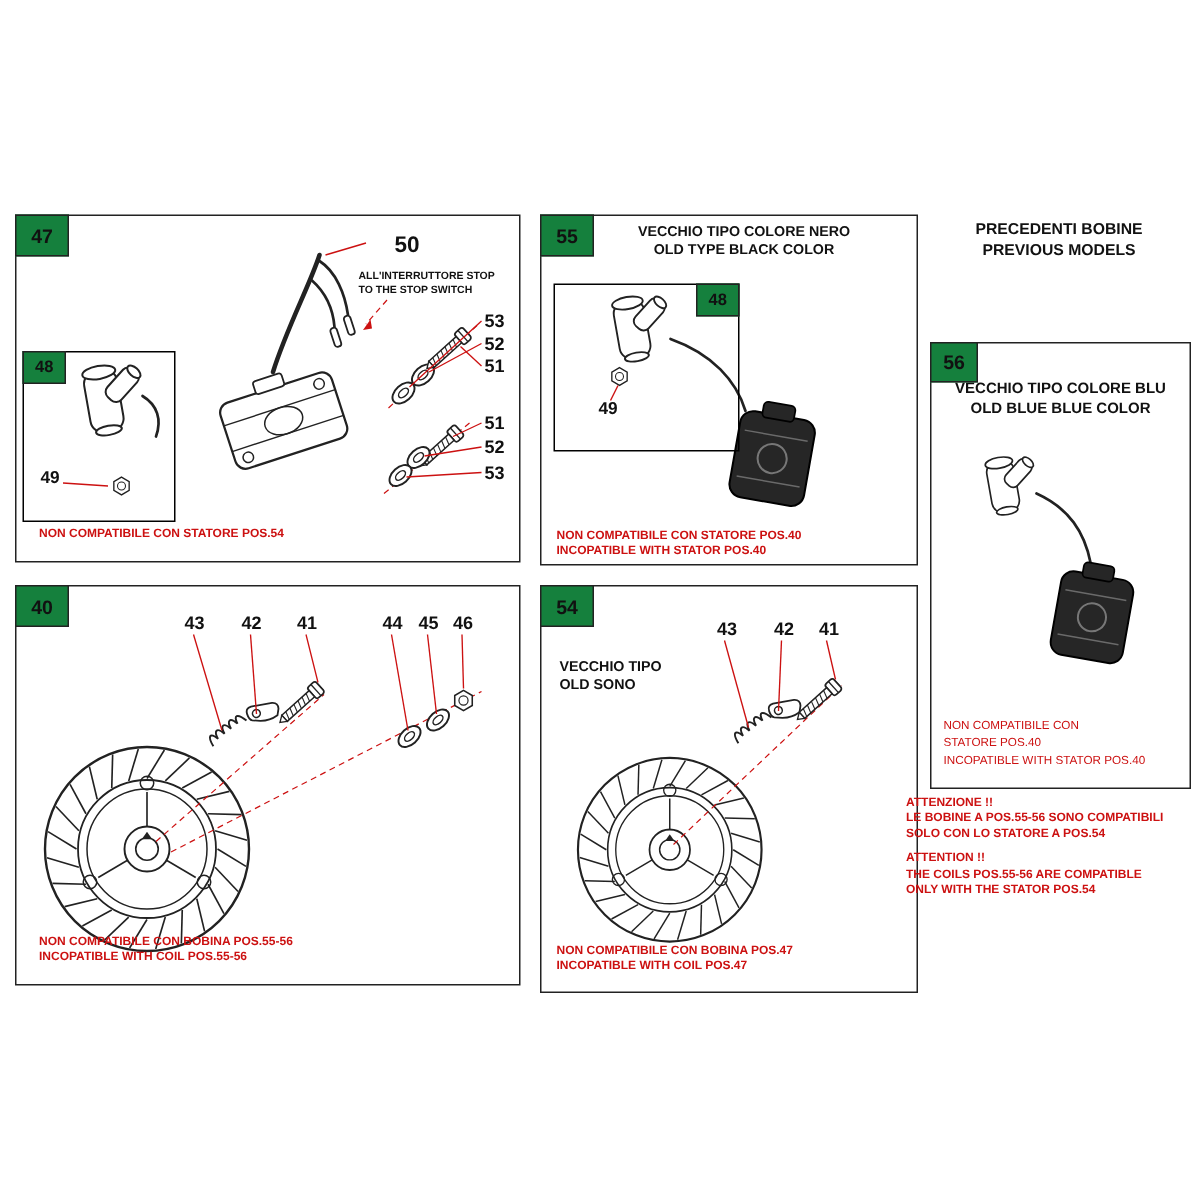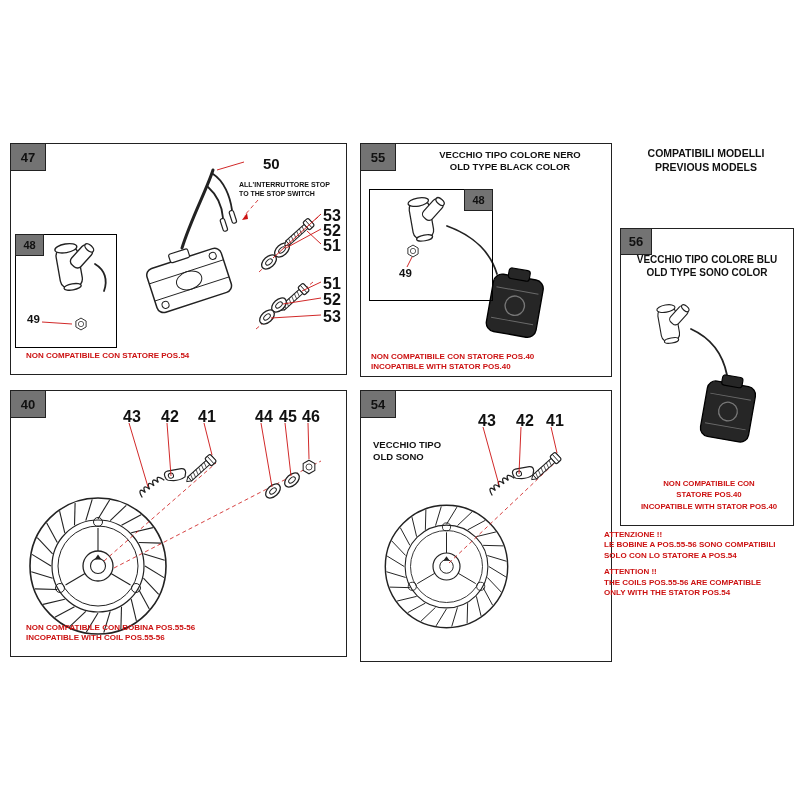--- a/index.html
+++ b/index.html
@@ -1,26 +1,26 @@
 <!DOCTYPE html>
 <html><head>
 <meta charset="utf-8">
 <style>
   html,body{margin:0;padding:0;background:#fff;}
   .page{position:relative;width:800px;height:800px;background:#ffffff;overflow:hidden;
         font-family:"Liberation Sans","DejaVu Sans",sans-serif;color:#111;}
   .pbox{position:absolute;border:1px solid #222;background:transparent;}
   .innerbox{position:absolute;border:1px solid #000000;background:transparent;}
-  .numbox{position:absolute;border:1px solid #222;background:#737373;display:flex;
+  .numbox{position:absolute;border:1px solid #222;background:#15803d;display:flex;
           align-items:center;justify-content:center;font-weight:bold;color:#111;}
-  .callout{position:absolute;font-weight:bold;font-size:16px;color:#111;line-height:1;}
+  .callout{position:absolute;font-weight:bold;font-size:12px;color:#111;line-height:1;}
   .warn{position:absolute;color:#cc1111;font-weight:bold;font-size:8px;
         line-height:1.3;}
-  .warnleft{position:absolute;color:#cc1111;font-weight:bold;font-size:7.8px;
-        text-align:center;line-height:1.35;white-space:nowrap;}
+  .warnleft{position:absolute;color:#cc1111;font-weight:normal;font-size:7.8px;
+        text-align:left;line-height:1.35;white-space:nowrap;}
   .boxtitle{position:absolute;font-weight:bold;font-size:9.5px;color:#111;
         text-align:center;line-height:1.3;}
   .smallnote{position:absolute;font-weight:bold;font-size:7px;color:#111;line-height:1.35;}
   .bigheading{position:absolute;font-weight:bold;font-size:10.5px;color:#111;
         text-align:center;line-height:1.35;}
   .attn{position:absolute;color:#cc1111;font-weight:bold;font-size:8px;line-height:1.3;}
   .attn div{white-space:nowrap;}
   .attn .gap{height:6px;}
   svg.art{position:absolute;left:0;top:0;}
   .wire{fill:none;stroke:#222;stroke-width:3;stroke-linecap:round;}
@@ -275,21 +275,21 @@
       <use href="#nut" x="45" y="100" width="14" height="14"></use>
       <line class="leader" x1="46" y1="123" x2="51" y2="113"></line>
       <path class="wire2" d="M86,82 C114,92 130,110 136,130"></path>
       <g transform="translate(130,118) rotate(10)">
           <use href="#coil-dark" width="62" height="74"></use>
         </g>
     </svg>
 
     <div class="numbox" style="left:-1px;top:-1px;width:34px;height:26px;font-size:13px">55</div>
 
-    <div class="boxtitle" style="left:44px;top:5px;width:210px">
+    <div class="boxtitle" style="left:30px;top:5px;width:210px">
       <div>VECCHIO TIPO COLORE NERO</div>
       <div>OLD TYPE BLACK COLOR</div>
     </div>
 
     <div class="innerbox" style="left:8px;top:45px;width:122px;height:110px">
       <div class="numbox" style="right:-1px;top:-1px;width:27px;height:20px;font-size:11px">48</div>
     </div>
 
     <div class="callout" style="left:38px;top:124px;font-size:11.5px">49</div>
 
@@ -321,43 +321,47 @@
 
     <div class="boxtitle" style="left:12px;top:48px;text-align:left">
       <div>VECCHIO TIPO</div>
       <div>OLD SONO</div>
     </div>
 
     <div class="callout" style="left:117px;top:22px">43</div>
     <div class="callout" style="left:155px;top:22px">42</div>
     <div class="callout" style="left:185px;top:22px">41</div>
 
+    <div class="warn" style="left:10px;top:238px;width:230px">
+      <div>NON COMPATIBILE CON BOBINA POS.47</div>
+      <div>INCOPATIBLE WITH COIL POS.47</div>
+    </div>
   </div>
 
   <div class="bigheading" style="left:618px;top:146px;width:176px">
-    <div>COMPATIBILI MODELLI</div>
+    <div>PRECEDENTI BOBINE</div>
     <div>PREVIOUS MODELS</div>
   </div>
 
   <div class="pbox" style="left:620px;top:228px;width:172px;height:296px">
     <svg class="art" width="172" height="296" viewBox="0 0 172 296">
       <g transform="translate(26,76) rotate(-10)">
           <use href="#boot" width="48" height="48"></use>
         </g>
       <path class="wire2" d="M70,100 C92,110 102,126 106,146"></path>
       <g transform="translate(84,140) rotate(10)">
           <use href="#coil-dark" width="60" height="72"></use>
         </g>
     </svg>
 
     <div class="numbox" style="left:-1px;top:-1px;width:30px;height:25px;font-size:13px">56</div>
 
     <div class="boxtitle" style="left:4px;top:24px;width:164px;font-size:10px">
       <div>VECCHIO TIPO COLORE BLU</div>
-      <div>OLD TYPE SONO COLOR</div>
+      <div>OLD BLUE BLUE COLOR</div>
     </div>
 
     <div class="warnleft" style="left:8px;top:250px;width:160px">
       <div>NON COMPATIBILE CON</div>
       <div>STATORE POS.40</div>
       <div style="margin-top:2px">INCOPATIBLE WITH STATOR POS.40</div>
     </div>
   </div>
 
   <div class="attn" style="left:604px;top:530px;width:194px">

